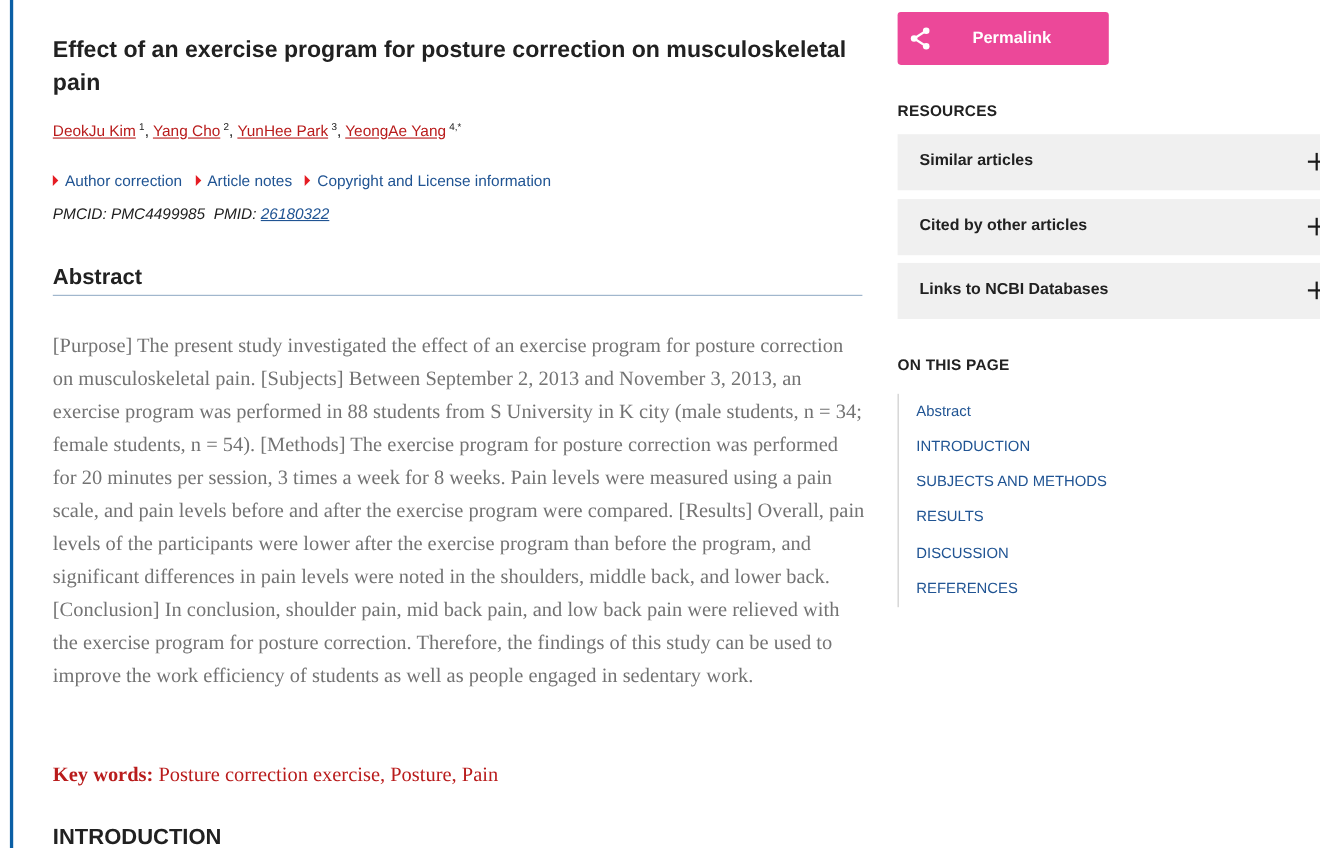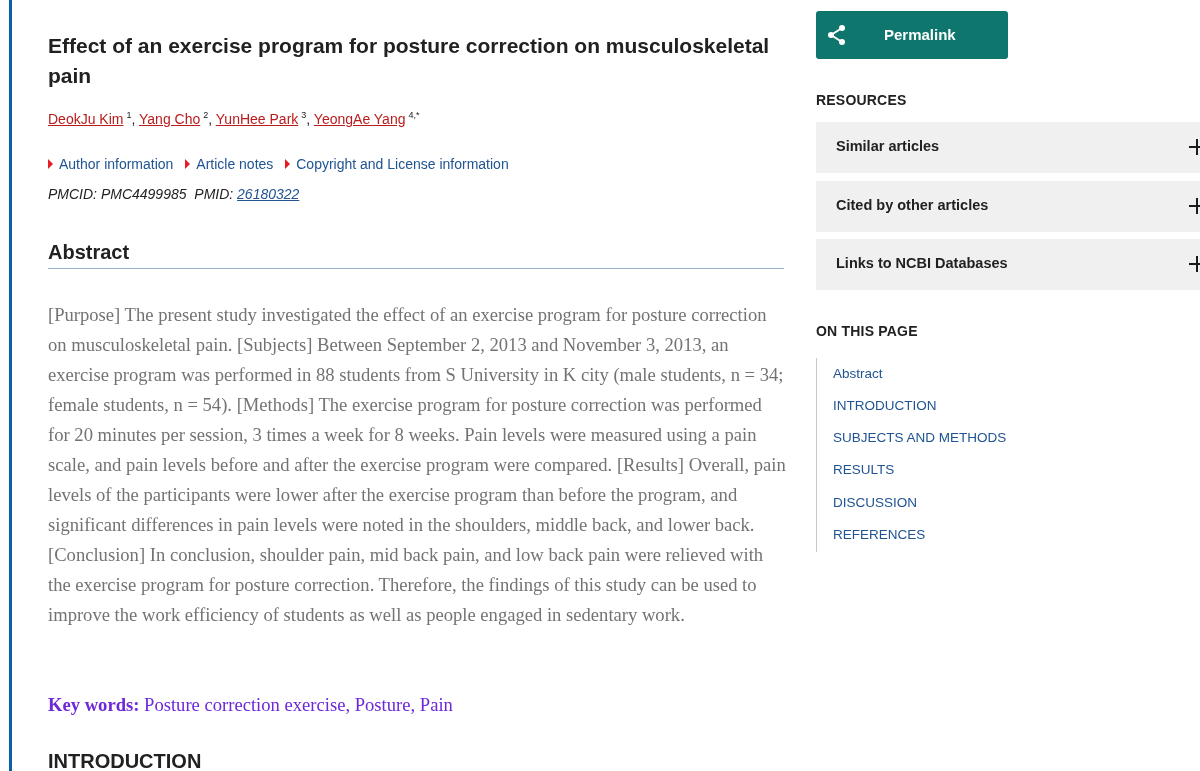--- a/index.html
+++ b/index.html
@@ -11,26 +11,26 @@
   .authors { position: absolute; top: 110px; left: 0; font-size: 14px; color: #212121; white-space: nowrap; }
   .authors a { color: #b91c1c; text-decoration: underline; }
   .authors sup { font-size: 9px; vertical-align: 6px; margin-left: 3px; }
   .meta-links { position: absolute; top: 156px; left: 0; font-size: 14px; white-space: nowrap; }
   .meta-link { color: #205493; margin-right: 8px; text-decoration: none; }
   .tri { display: inline-block; width: 0; height: 0; border-top: 5px solid transparent; border-bottom: 5px solid transparent; border-left: 5px solid #e51c23; margin-right: 6px; vertical-align: 0px; }
   .ids { position: absolute; top: 186px; left: 0; font-size: 14px; color: #212121; white-space: nowrap; font-style: italic; }
   .ids a { color: #205493; text-decoration: underline; }
   .abstract-h { position: absolute; top: 241px; left: 0; width: 736px; font-size: 20px; color: #212121; padding-bottom: 4px; border-bottom: 1px solid #97b0c8; }
   .abstract-text { position: absolute; top: 300px; left: 0; width: 740px; font-family: "Liberation Serif", serif; font-size: 18.6px; line-height: 30px; color: #737373; }
-  .keywords { position: absolute; top: 690px; left: 0; font-family: "Liberation Serif", serif; font-size: 18.6px; line-height: 30px; color: #6d28d9; white-space: nowrap; }
+  .keywords { position: absolute; top: 690px; left: 0; font-family: "Liberation Serif", serif; font-size: 18.6px; line-height: 30px; color: #b91c1c; white-space: nowrap; }
   .keywords b { font-weight: bold; }
   .intro-h { position: absolute; top: 750px; left: 0; font-size: 20px; color: #212121; }
 
   .side { position: absolute; left: 816px; top: 0; width: 352px; }
-  .permalink { position: absolute; top: 11px; left: 0; width: 192px; height: 48px; background: #0f766e; border-radius: 3px; color: #fff; font-weight: bold; font-size: 15px; display: flex; align-items: center; cursor: pointer; }
+  .permalink { position: absolute; top: 11px; left: 0; width: 192px; height: 48px; background: #ec4899; border-radius: 3px; color: #fff; font-weight: bold; font-size: 15px; display: flex; align-items: center; cursor: pointer; }
   .permalink svg { position: absolute; left: 10px; top: 13px; }
   .permalink span.lbl { position: absolute; left: 68px; top: 15px; }
   .sec-h { position: absolute; left: 0; font-size: 14px; font-weight: bold; color: #212121; letter-spacing: 0.2px; }
   .acc { position: absolute; left: 0; width: 413px; height: 51px; background: #f0f0f0; cursor: pointer; }
   .acc .lbl { position: absolute; left: 20px; top: 16px; font-size: 14.5px; font-weight: bold; color: #212121; }
   .acc .plus { position: absolute; right: 24px; top: 17px; width: 16px; height: 16px; }
   .acc .plus::before, .acc .plus::after { content: ""; position: absolute; background: #1b1b1b; }
   .acc .plus::before { left: 7px; top: 0; width: 2px; height: 16px; }
   .acc .plus::after { left: 0; top: 7px; width: 16px; height: 2px; }
   .toc { position: absolute; top: 358px; left: 0; width: 300px; height: 194px; border-left: 1px solid #c8c8c8; }
@@ -45,21 +45,21 @@
   <h1 class="title">Effect of an exercise program for posture correction on musculoskeletal pain</h1>
 
   <div class="authors">
     <a href="#">DeokJu Kim</a><sup>1</sup>,
     <a href="#">Yang Cho</a><sup>2</sup>,
     <a href="#">YunHee Park</a><sup>3</sup>,
     <a href="#">YeongAe Yang</a><sup>4,*</sup>
   </div>
 
   <div class="meta-links">
-    <a href="#" class="meta-link"><span class="tri"></span><span>Author information</span></a>
+    <a href="#" class="meta-link"><span class="tri"></span><span>Author correction</span></a>
     <a href="#" class="meta-link"><span class="tri"></span><span>Article notes</span></a>
     <a href="#" class="meta-link"><span class="tri"></span><span>Copyright and License information</span></a>
   </div>
 
   <div class="ids">
     <span>PMCID: PMC4499985</span>&nbsp;
     <span>PMID:</span>
     <a href="#">26180322</a>
   </div>
 

